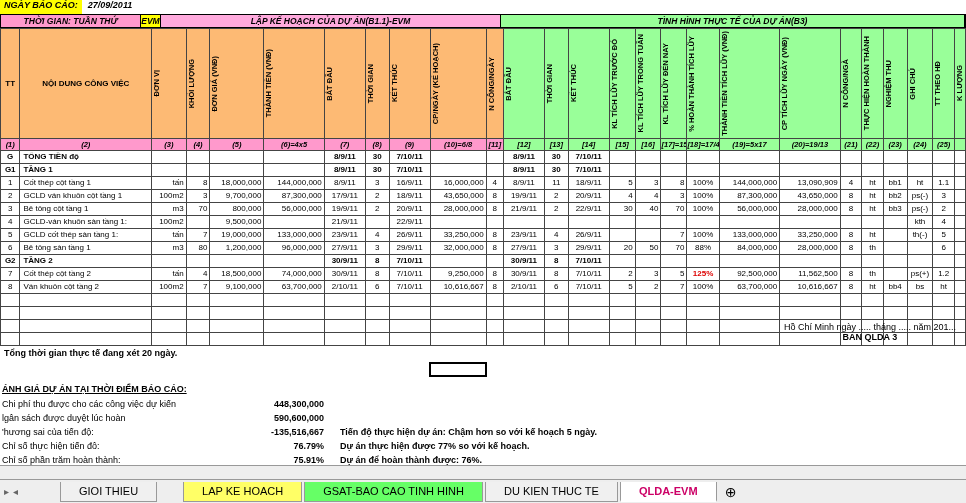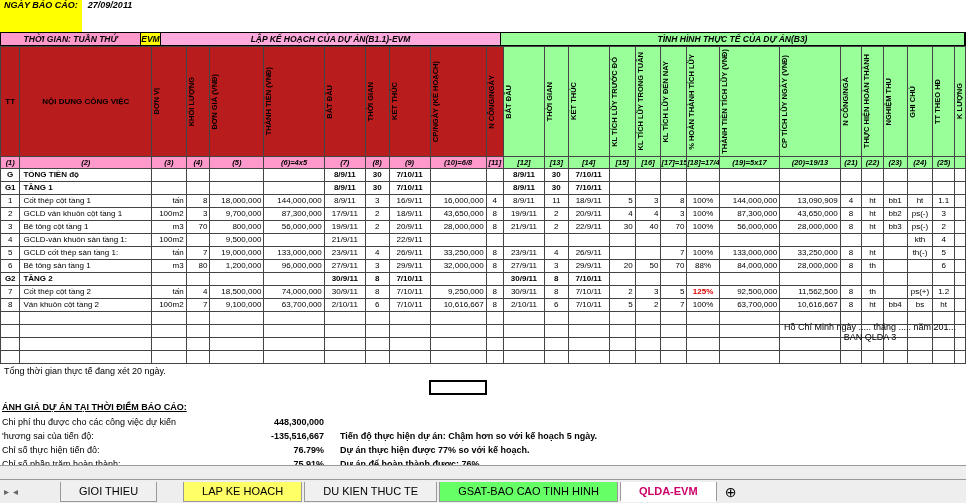--- a/index.html
+++ b/index.html
@@ -1,35 +1,35 @@
 <!DOCTYPE html>
 <html><head>
 <meta charset="utf-8">
 <style>
 * { margin:0; padding:0; box-sizing:border-box; }
 body { font-family:Arial,sans-serif; font-size:9px; background:#fff; overflow:hidden; width:966px; height:503px; position:relative; }
-.report-date-row { display:flex; height:32px; }
+.report-date-row { display:flex; height:14px; }
 .report-date-row .lbl { background:#ff0; font-weight:bold; padding:0 4px; font-style:italic; }
 .report-date-row .val { font-weight:bold; font-style:italic; padding:0 6px; }
 .section-headers { display:flex; height:14px; border:1px solid #000; }
 .section-headers > div { border-right:1px solid #000; display:flex; align-items:center; justify-content:center; font-weight:bold; font-size:8.5px; }
 .sh1 { width:140px; background:#f9c; font-style:italic; }
 .sh2 { width:20px; background:#ff0; font-style:italic; }
 .sh3 { width:340px; background:#fad; font-style:italic; }
 .sh4 { flex:1; background:#9f9; font-style:italic; }
 table { border-collapse:collapse; width:100%; table-layout:fixed; }
 th,td { border:1px solid #444; font-size:8px; text-align:center; height:13px; overflow:hidden; white-space:nowrap; }
 thead th { font-weight:bold; height:70px; }
-.hdr-pink th { background:#b91c1c; }
+.hdr-pink th { background:#fdba74; }
 .vert { writing-mode:vertical-rl; transform:rotate(180deg); font-size:7.5px; padding:2px 0; }
 .colnum-row th { height:12px; font-size:7.5px; }
 .pink-num { background:#f9c; font-style:italic; }
 .green-num { background:#9f9; font-style:italic; }
 .grp-row td { font-weight:bold; }
-.bold { font-weight:normal; }
+.bold { font-weight:bold; }
 .left { text-align:left; padding-left:3px; }
 .right { text-align:right; padding-right:2px; }
 .red { color:#d00; font-weight:bold; }
 .empty-rows td { height:13px; }
 .selected-cell { border:2px solid #000 !important; background:#fff; }
 .footer-text { font-size:9px; padding:2px 4px; }
 .eval-block { padding:4px 2px; font-size:9px; }
 .eval-block .title { font-weight:bold; text-decoration:underline; margin:3px 0; }
 .eval-row { display:flex; height:14px; align-items:center; }
 .eval-row .lbl { width:230px; }
@@ -640,20 +640,25 @@
 
 <div class="eval-block">
   <div class="title">ÁNH GIÁ DỰ ÁN TẠI THỜI ĐIỂM BÁO CÁO:</div>
   <div id="eval-rows">
       <div class="eval-row">
         <div class="lbl">Chi phí thu được cho các công việc dự kiến</div>
         <div class="val ">448,300,000</div>
         <div class="note"></div>
       </div>
       <div class="eval-row">
+        <div class="lbl">lgân sách được duyệt lúc hoàn</div>
+        <div class="val ">590,600,000</div>
+        <div class="note"></div>
+      </div>
+      <div class="eval-row">
         <div class="lbl">'hương sai của tiến độ:</div>
         <div class="val ">-135,516,667</div>
         <div class="note">Tiến độ thực hiện dự án: Chậm hơn so với kế hoạch 5 ngày.</div>
       </div>
       <div class="eval-row">
         <div class="lbl">Chỉ số thực hiện tiến đô:</div>
         <div class="val ">76.79%</div>
         <div class="note">Dự án thực hiện được 77% so với kế hoạch.</div>
       </div>
       <div class="eval-row">
@@ -677,18 +682,18 @@
 <div class="hscroll"></div>
 
 <div class="tabs">
   <div class="tab-nav">
       <span>▸</span>
       <span>◂</span>
     </div>
   <div id="tab-container" style="display:flex">
       <div class="tab ">GIOI THIEU</div>
       <div class="tab t-yellow">LAP KE HOACH</div>
+      <div class="tab t-green">GSAT-BAO CAO TINH HINH</div>
       <div class="tab ">DU KIEN THUC TE</div>
-      <div class="tab t-green">GSAT-BAO CAO TINH HINH</div>
       <div class="tab t-active">QLDA-EVM</div>
     </div>
   <div class="tab-add">⊕</div>
 </div>
 
 </body></html>

